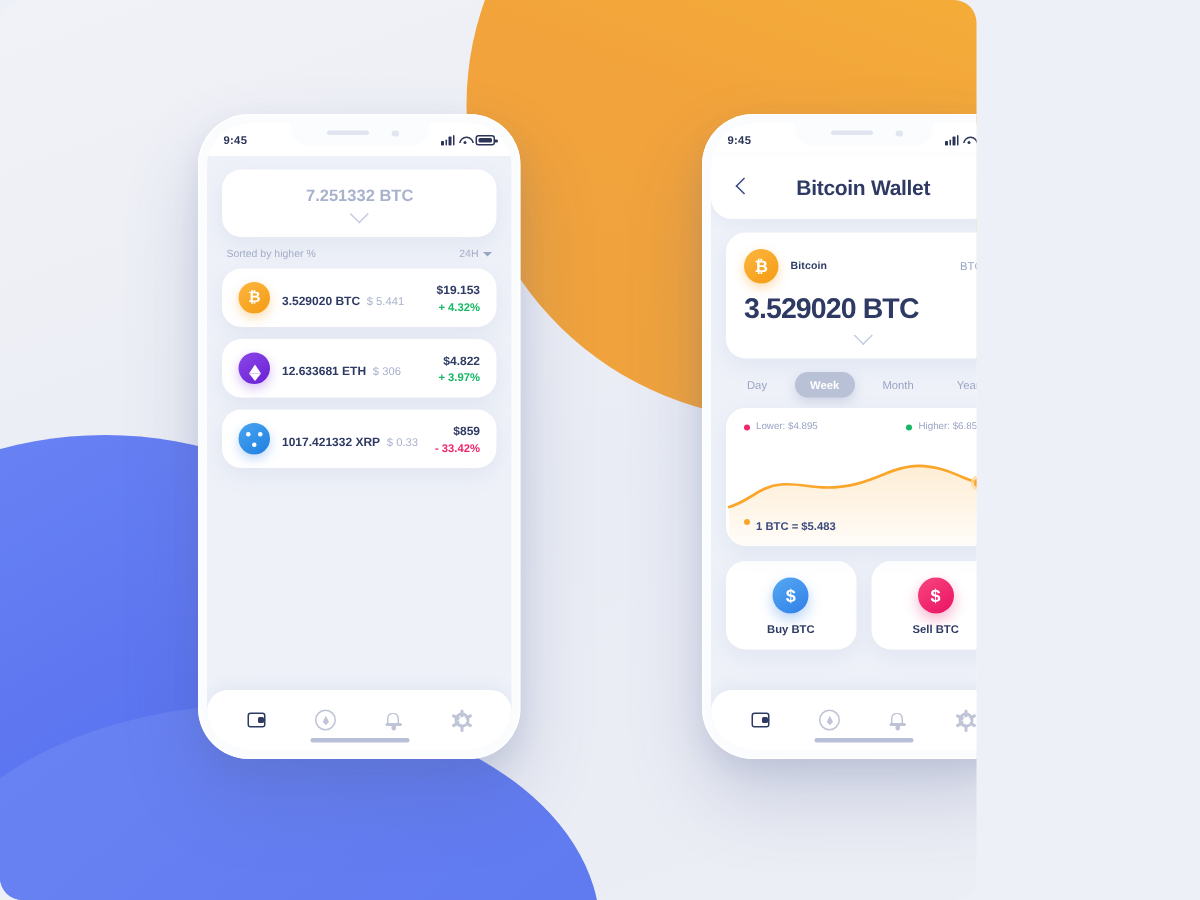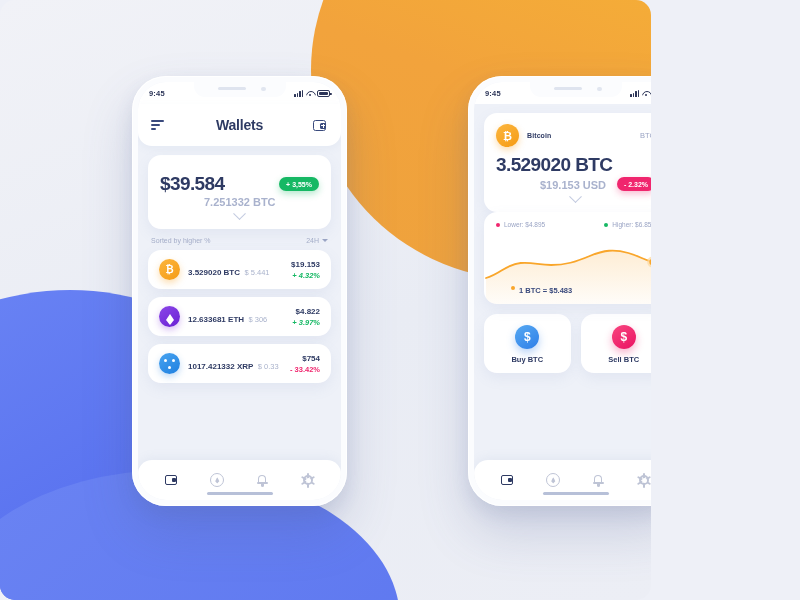--- a/index.html
+++ b/index.html
@@ -217,21 +217,21 @@
   .xrp-glyph i{position:absolute;width:3.4px;height:3.4px;background:#fff;border-radius:50%;}
   .xrp-glyph i:nth-child(1){left:0;top:1px}
   .xrp-glyph i:nth-child(2){right:0;top:1px}
   .xrp-glyph i:nth-child(3){left:3.8px;bottom:0}
   .asset-mid { flex:1 1 auto; }
   .asset-amt { font-size: 8px; font-weight:700; color:#2e3a63; }
   .asset-price { font-size: 7.5px; color:#aab3cc; margin-top:2px; }
   .asset-right { text-align:right; }
   .asset-val { font-size: 8px; font-weight:700; color:#2e3a63; }
   .asset-chg { font-size: 7.5px; margin-top:2px; font-weight:700; }
-  .up { color:#16b864;font-style:italic; }
+  .up { color:#16b864; }
   .down { color:#f0266e; }
 
   
   .periods { display:flex; justify-content:space-between; padding: 9px 4px 7px; }
   .period {
     font-size:7.5px; color:#9aa4c4; padding:4px 10px; border-radius:9px; cursor:pointer;
   }
   .period.active { background:#b9c1d6; color:#fff; font-weight:700; box-shadow:0 3px 7px rgba(150,160,195,.35); }
 
   
@@ -240,21 +240,21 @@
   .legend-item { display:flex; align-items:center; gap:4px; font-size:6.5px; color:#9aa4c4; }
   .dot { width:4px; height:4px; border-radius:50%; flex:0 0 auto; }
   .dot-low { background:#f0266e; }
   .dot-high { background:#16b864; }
   .dot-cur { background:#f9a62b; }
   .chart-wrap { position:absolute; left:0; right:0; bottom:0; height:66px; }
   .chart-wrap svg { display:block; width:100%; height:100%; }
   .chart-badge {
     position:absolute; left:12px; bottom:9px;
     display:flex; align-items:flex-start; gap:4px;
-    font-size:7.5px; font-weight:700; color:#3a4a7d;margin-left:15px;
+    font-size:7.5px; font-weight:700; color:#3a4a7d;
   }
 
   
   .actions { display:flex; gap:10px; margin-top:10px; }
   .action {
     flex:1 1 0; padding: 11px 0 9px;
     display:flex; flex-direction:column; align-items:center; gap:6px; cursor:pointer;
   }
   .action .coin { width:24px; height:24px; font-size:12px; }
   .coin-buy  { background: linear-gradient(145deg,#56a9f2,#2f7fe8); box-shadow:0 4px 9px rgba(47,127,232,.34); }
@@ -339,40 +339,24 @@
               <i></i>
               <i></i>
             </span>
           <span class="wifi"></span>
           <span class="batt">
               <i></i>
             </span>
         </span>
       </div>
 
-      <div class="appbar">
-        <span class="ic ic-filter">
-            <i></i>
-            <i></i>
-            <i></i>
-          </span>
-        <span class="appbar-title">Wallets</span>
-        <span class="ic ic-walletadd">
-          <span class="body"></span>
-            <span class="plus"></span>
-        </span>
-      </div>
 
       <div class="body-scroll">
 
         <div class="card balance-card">
-          <div class="bal-main">
-            <span class="bal-amount">$39.584</span>
-            <span class="pill pill-green">+ 3,55%</span>
-          </div>
           <div class="bal-sub">7.251332 BTC</div>
           <div class="card-chev">
               <span></span>
             </div>
         </div>
 
         <div class="sortrow">
           <span class="sort-label">Sorted by higher %</span>
           <span class="sort-range">
             <span>24H</span>
@@ -412,21 +396,21 @@
                 <i></i>
                 <i></i>
                 <i></i>
               </span>
             </span>
           <span class="asset-mid">
             <span class="asset-amt">1017.421332 XRP</span>
             <span class="asset-price">$ 0.33</span>
           </span>
           <span class="asset-right">
-            <div class="asset-val">$754</div>
+            <div class="asset-val">$859</div>
             <div class="asset-chg down">- 33.42%</div>
           </span>
         </div>
 
       </div>
 
       <div class="tabbar">
         <span class="tab-ic nav-wallet active">
             <span class="w"></span>
           </span>
@@ -462,43 +446,54 @@
               <i></i>
               <i></i>
             </span>
           <span class="wifi"></span>
           <span class="batt">
               <i></i>
             </span>
         </span>
       </div>
 
+      <div class="appbar">
+        <span class="ic ic-back"></span>
+        <span class="appbar-title">Bitcoin Wallet</span>
+        <span class="ic ic-kebab">
+            <i></i>
+            <i></i>
+            <i></i>
+          </span>
+      </div>
 
       <div class="body-scroll">
 
         <div class="card balance-card">
           <div class="bal-top">
             <span class="coin coin-btc">₿</span>
             <span class="bal-label">Bitcoin</span>
             <span class="bal-cur">
               <span>BTC</span>
             </span>
           </div>
           <div class="bal-main">
             <span class="bal-amount">3.529020 BTC</span>
           </div>
-          <div class="bal-main" style="margin-top:1px">
-            <span class="bal-sub">$19.153 USD</span>
-            <span class="pill pill-pink">- 2.32%</span>
-          </div>
           <div class="card-chev">
               <span></span>
             </div>
         </div>
 
+        <div class="periods">
+          <span class="period">Day</span>
+          <span class="period active">Week</span>
+          <span class="period">Month</span>
+          <span class="period">Year</span>
+        </div>
 
         <div class="card chart-card">
           <div class="legend">
             <span class="legend-item">
               <span class="dot dot-low"></span>
               <span>Lower: $4.895</span>
             </span>
             <span class="legend-item">
               <span class="dot dot-high"></span>
               <span>Higher: $6.857</span>

